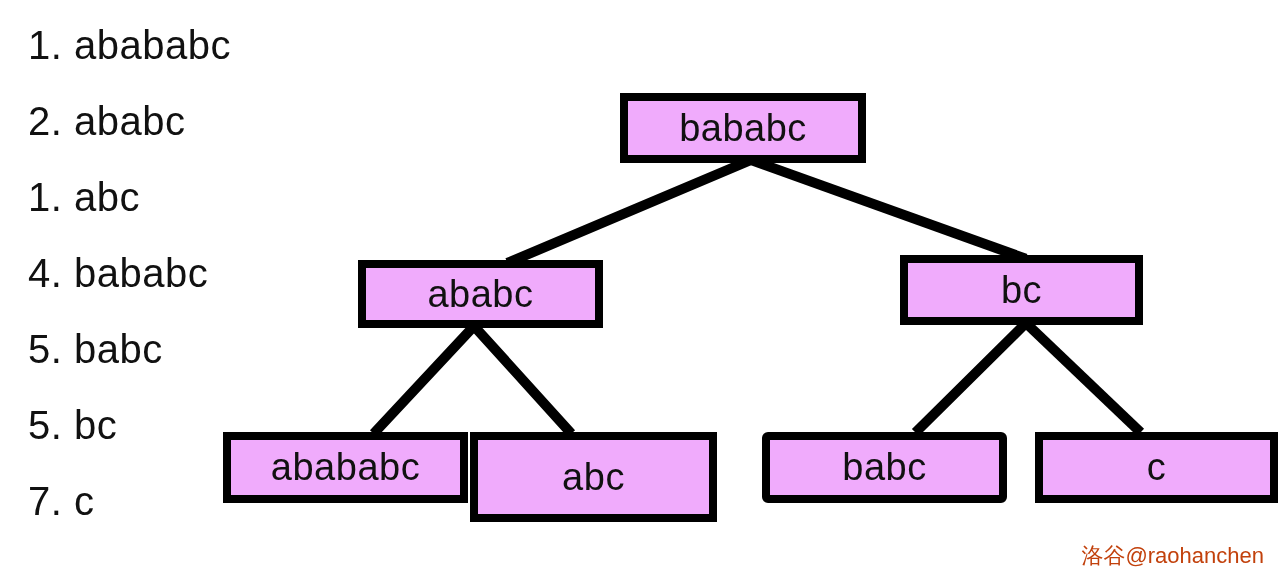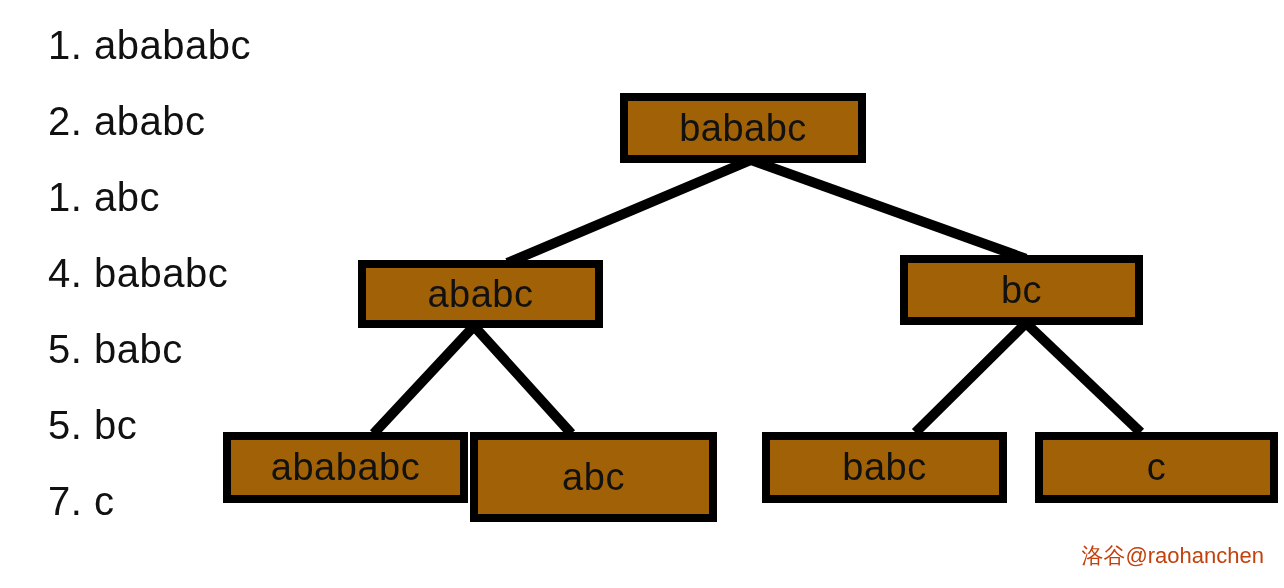--- a/index.html
+++ b/index.html
@@ -23,55 +23,54 @@
     left: 28px;
     top: 7px;
   }
   .seq-item {
     height: 76px;
     display: flex;
     align-items: center;
     font-size: 40px;
     letter-spacing: 0.5px;
     white-space: pre;
-    margin-left: 20px;
   }
 
   
   .edges {
     position: absolute;
     left: 0;
     top: 0;
     width: 1284px;
     height: 588px;
   }
   .edges line {
     stroke: #000000;
     stroke-width: 10;
     stroke-linecap: square;
   }
 
   
   .node {
     position: absolute;
     box-sizing: border-box;
-    background: #a16207;
+    background: #f0abfc;
     border: 8px solid #000000;
     display: flex;
     align-items: center;
     justify-content: center;
     font-size: 38px;
     letter-spacing: 0.5px;
   }
   .node-root     { left: 620px;  top: 93px;  width: 246px; height: 70px; }
   .node-ababc    { left: 358px;  top: 260px; width: 245px; height: 68px; }
   .node-bc       { left: 900px;  top: 255px; width: 243px; height: 70px; }
   .node-abababc  { left: 223px;  top: 432px; width: 245px; height: 71px; text-align: center; }
   .node-abc      { left: 470px;  top: 432px; width: 247px; height: 90px; }
-  .node-babc     { left: 762px;  top: 432px; width: 245px; height: 71px; }
+  .node-babc     { left: 762px;  top: 432px; width: 245px; height: 71px; border-radius: 6px; }
   .node-c        { left: 1035px; top: 432px; width: 243px; height: 71px; }
 
   
   .watermark {
     position: absolute;
     right: 20px;
     top: 541px;
     font-size: 22px;
     color: #c2410c;
     text-shadow: 1px 1px 0 #ffffff;

